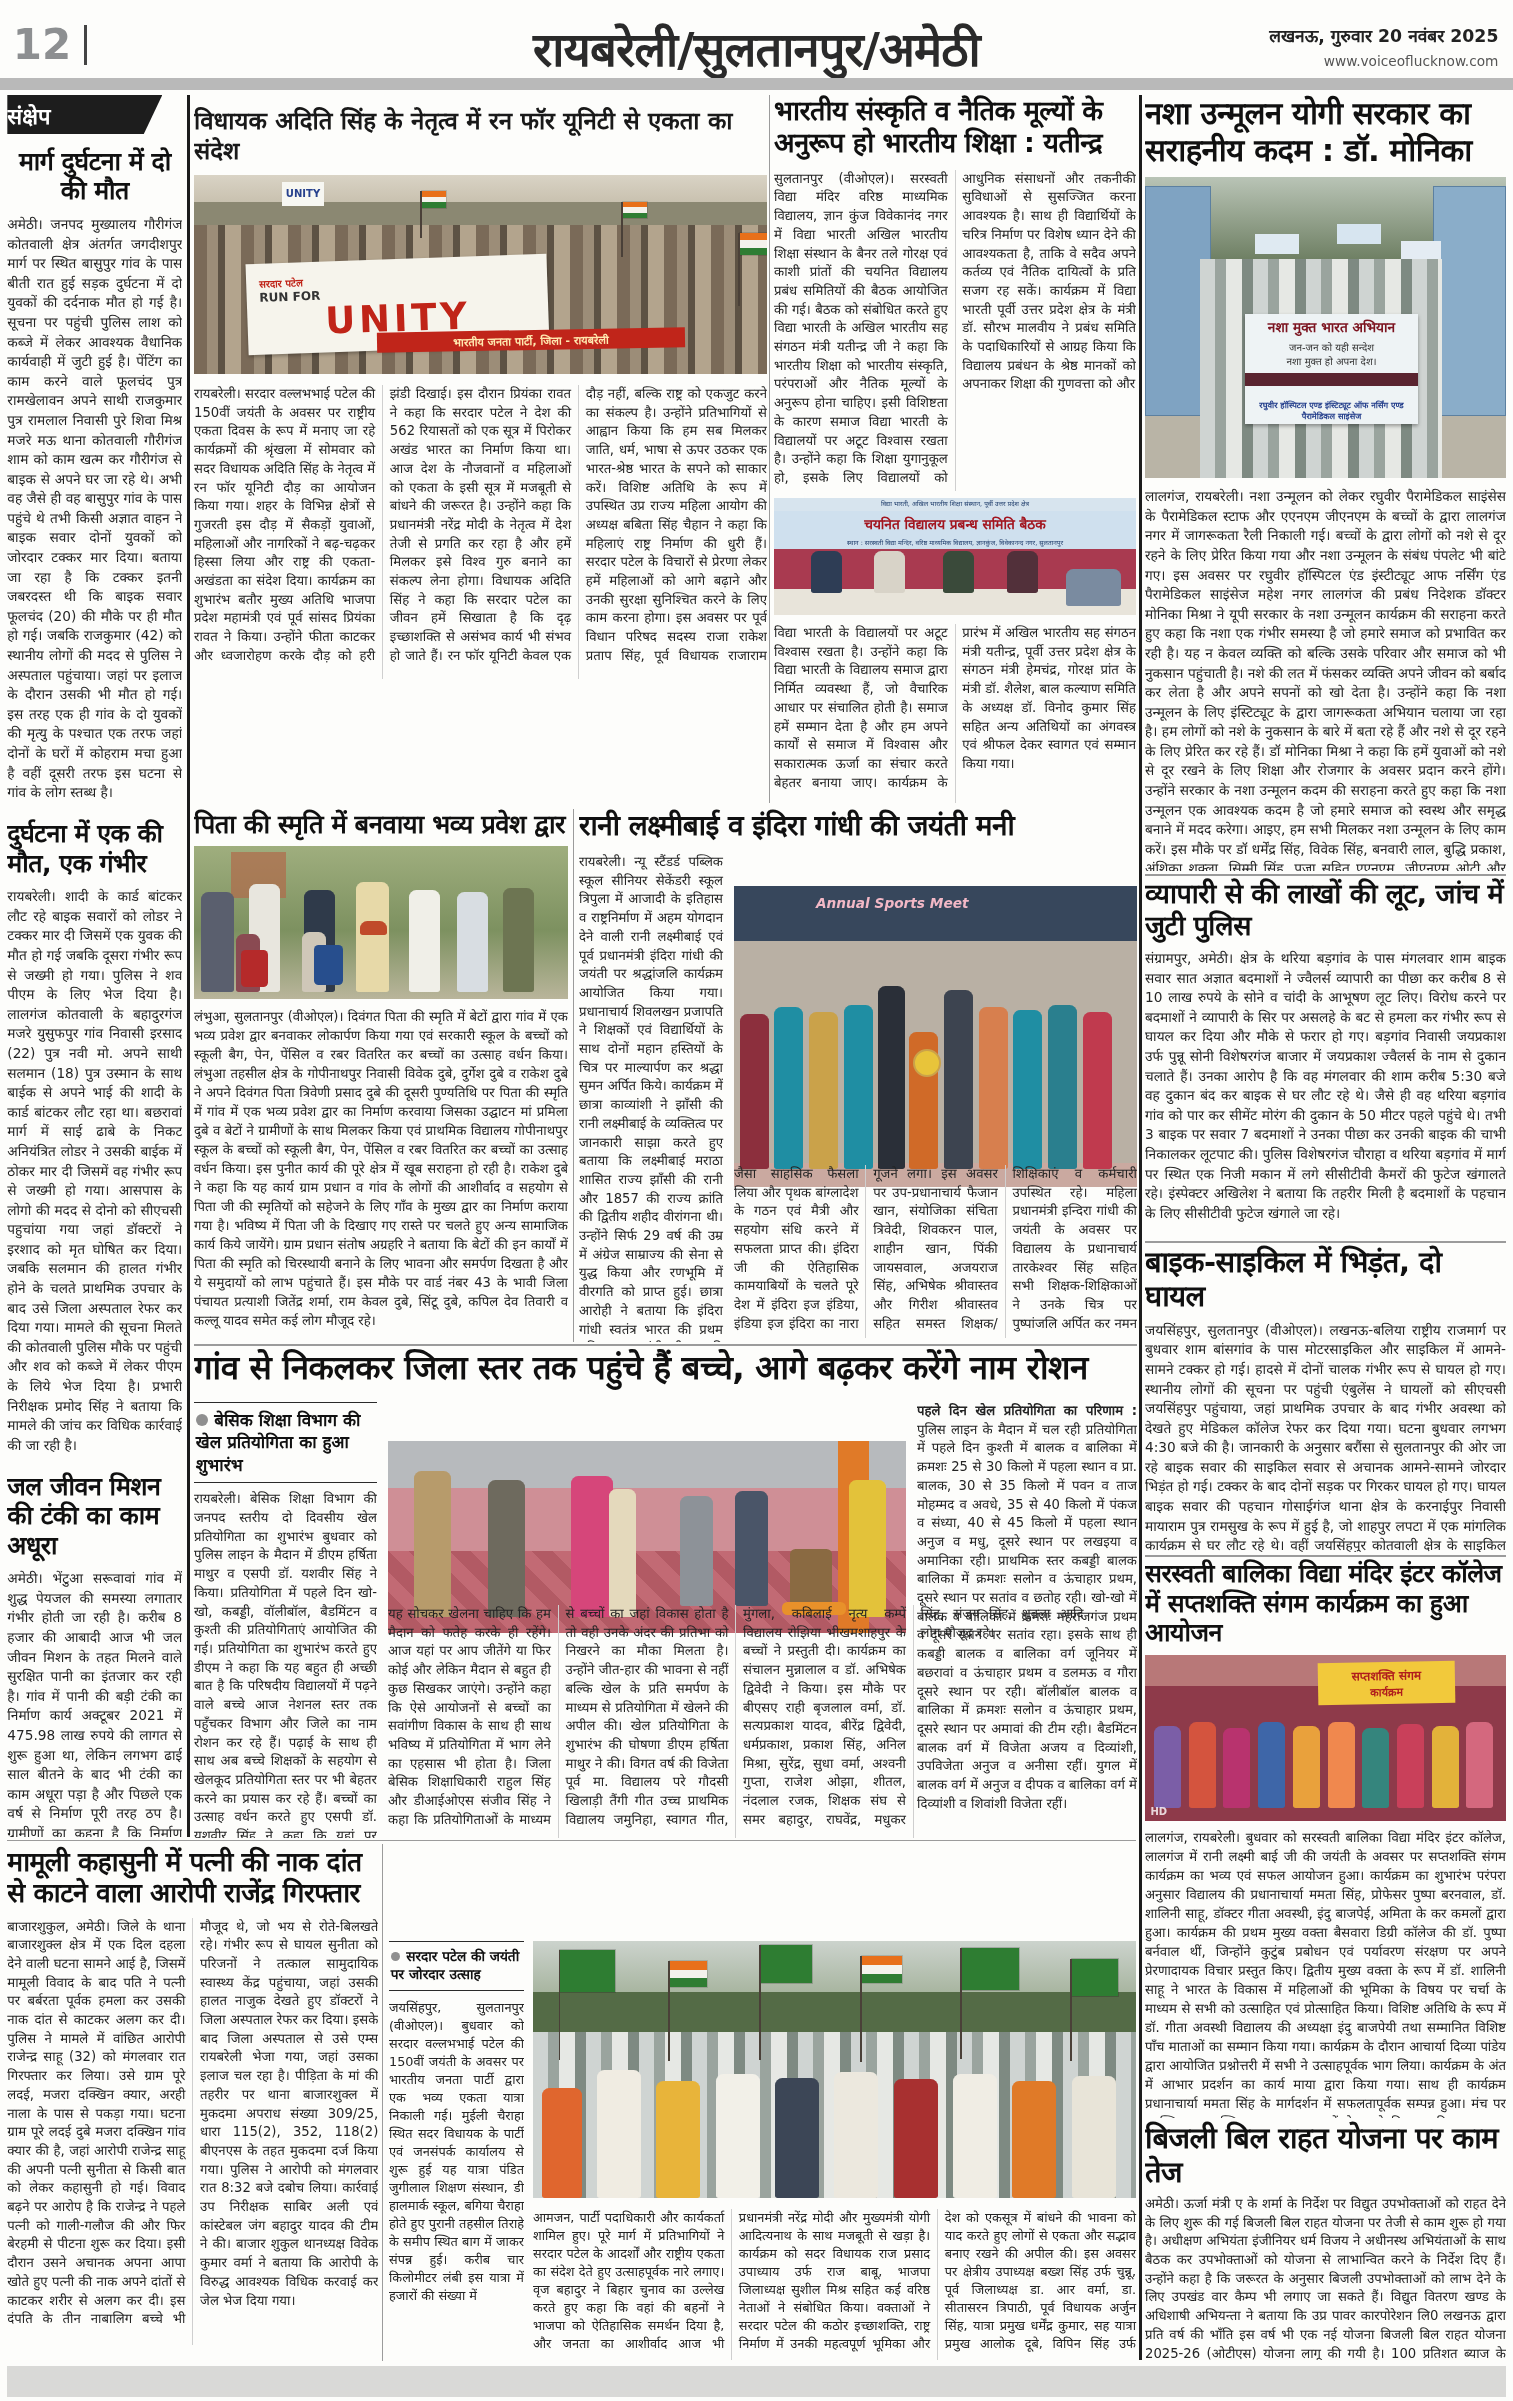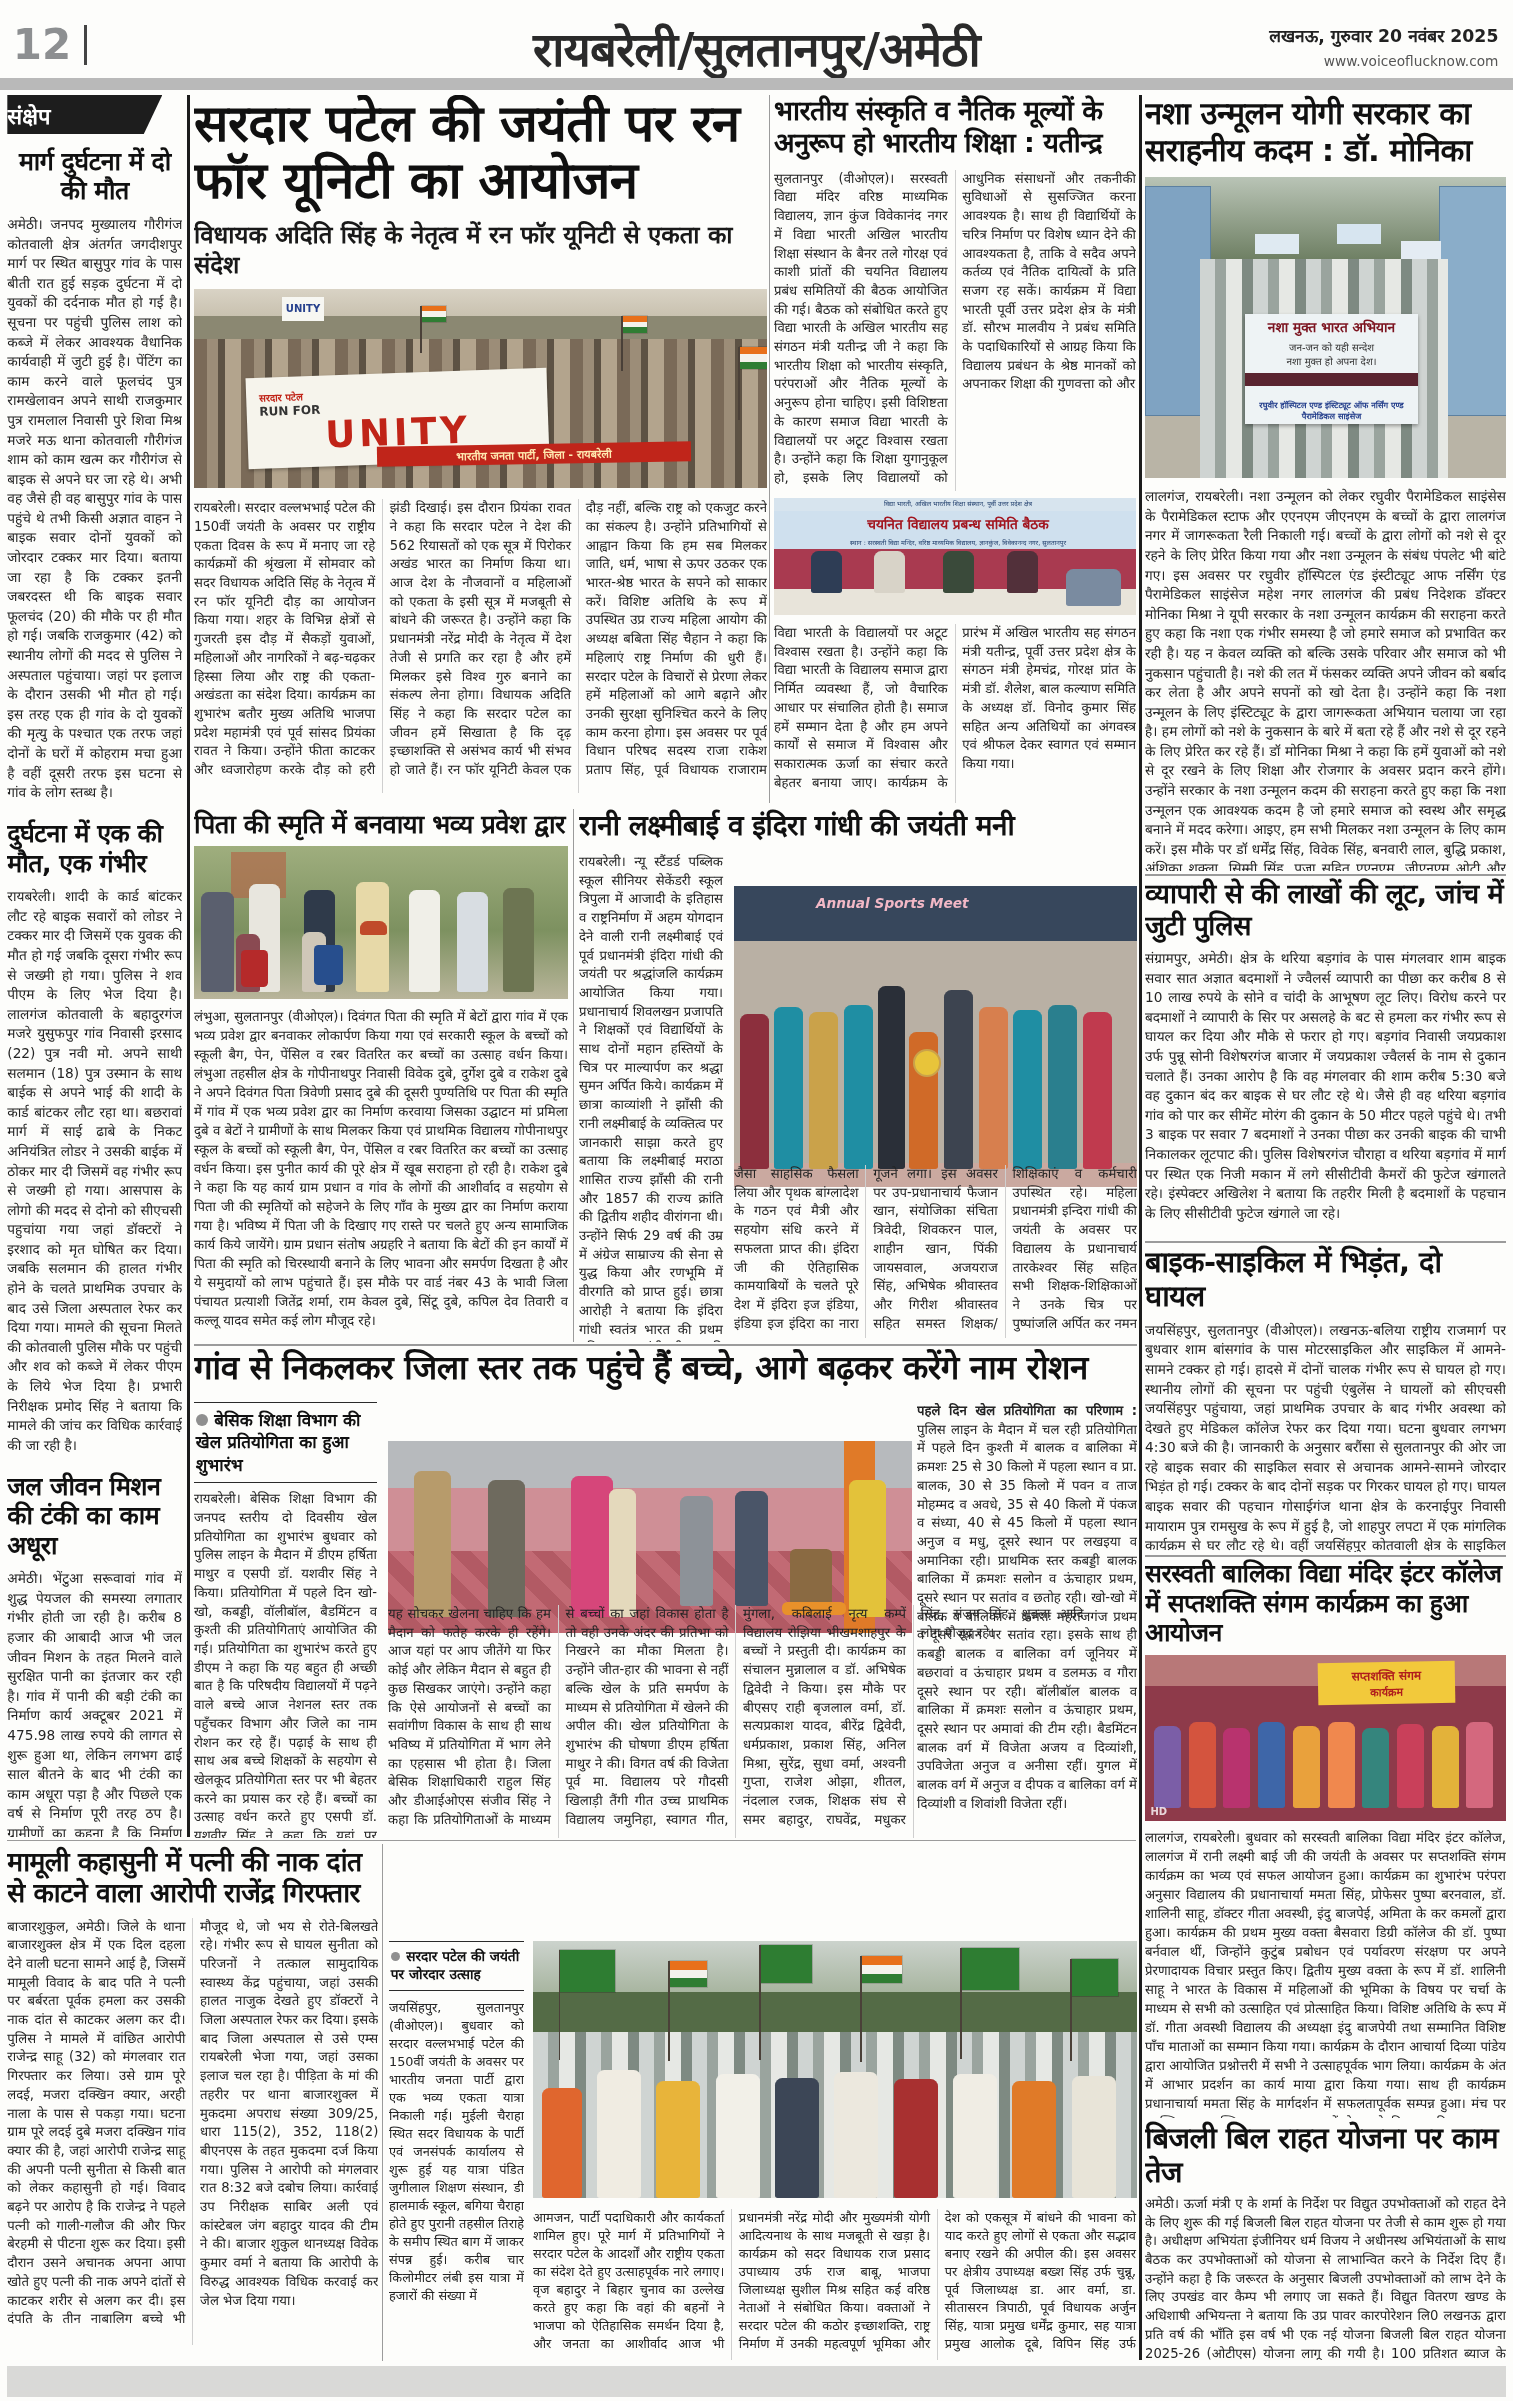--- a/index.html
+++ b/index.html
@@ -21,21 +21,21 @@
   .body{font-size:13.2px;line-height:18.7px;text-align:justify;color:#242424;}
   .briefbody{font-size:13.7px;line-height:19.6px;text-align:justify;color:#242424;}
   .cols2{column-count:2;column-gap:14.6px;column-rule:0.9px solid #cfcfcf;column-fill:auto;}
   .cols3{column-count:3;column-gap:14.6px;column-rule:0.9px solid #cfcfcf;column-fill:auto;}
   .kicker{font-size:17px;font-weight:bold;line-height:1.3;border-top:1.8px solid #2a2a2a;border-bottom:1.8px solid #2a2a2a;
           padding:6.4px 1.8px;color:#111;}
   .kicker .dot{display:inline-block;width:12px;height:12px;border-radius:50%;background:#8f8f8f;margin-right:6.4px;}
   .rule{position:absolute;background:#1c1c1c;}
   .rulethin{position:absolute;background:#9b9b9b;}
   
-  .photo{position:relative;overflow:hidden;background:#b9b4a6;padding-left:6px;}
+  .photo{position:relative;overflow:hidden;background:#b9b4a6;}
   .band{position:absolute;left:0;right:0;}
   .crowdtex{background:
      repeating-linear-gradient(90deg,#7a6a58 0 12.8px,#9c8d78 12.8px 24px,#5d5244 24px 31px,#b3a48d 31px 47px),
      repeating-linear-gradient(0deg,rgba(40,32,24,.35) 0 8.2px,rgba(240,232,215,.28) 8.2px 13.7px,rgba(90,70,50,.3) 13.7px 22px);}
   .crowdlight{background:
      repeating-linear-gradient(90deg,#cfd4d2 0 14.6px,#9aa49e 14.6px 25.6px,#e6e8e4 25.6px 42px,#7e8a82 42px 53px),
      repeating-linear-gradient(0deg,rgba(30,40,40,.25) 0 9px,rgba(255,255,255,.25) 9px 16.4px);}
   .fig{position:absolute;border-radius:7.3px 7.3px 2.7px 2.7px;}
   .flag3{position:absolute;width:24px;height:16.4px;background:linear-gradient(180deg,#e8701a 0 33%,#f4f2ec 33% 66%,#2f7d33 66% 100%);box-shadow:0 0 0 0.9px rgba(0,0,0,.15);}
   .pole{position:absolute;width:1.8px;background:#4a4038;}
@@ -74,21 +74,20 @@
     <div style="background:#1d1d1d;color:#fff;font-weight:bold;font-size:22px;padding:4.6px 0;width:155px;clip-path:polygon(0 0,100% 0,88% 100%,0 100%);">संक्षेप</div>
     <div class="hl" style="font-size:25px;margin:12.8px 0 9px;text-align:center;">मार्ग दुर्घटना में दो की मौत</div>
     <div class="briefbody">अमेठी। जनपद मुख्यालय गौरीगंज कोतवाली क्षेत्र अंतर्गत जगदीशपुर मार्ग पर स्थित बासुपुर गांव के पास बीती रात हुई सड़क दुर्घटना में दो युवकों की दर्दनाक मौत हो गई है। सूचना पर पहुंची पुलिस लाश को कब्जे में लेकर आवश्यक वैधानिक कार्यवाही में जुटी हुई है। पेंटिंग का काम करने वाले फूलचंद पुत्र रामखेलावन अपने साथी राजकुमार पुत्र रामलाल निवासी पुरे शिवा मिश्र मजरे मऊ थाना कोतवाली गौरीगंज शाम को काम खत्म कर गौरीगंज से बाइक से अपने घर जा रहे थे। अभी वह जैसे ही वह बासुपुर गांव के पास पहुंचे थे तभी किसी अज्ञात वाहन ने बाइक सवार दोनों युवकों को जोरदार टक्कर मार दिया। बताया जा रहा है कि टक्कर इतनी जबरदस्त थी कि बाइक सवार फूलचंद (20) की मौके पर ही मौत हो गई। जबकि राजकुमार (42) को स्थानीय लोगों की मदद से पुलिस ने अस्पताल पहुंचाया। जहां पर इलाज के दौरान उसकी भी मौत हो गई। इस तरह एक ही गांव के दो युवकों की मृत्यु के पश्चात एक तरफ जहां दोनों के घरों में कोहराम मचा हुआ है वहीं दूसरी तरफ इस घटना से गांव के लोग स्तब्ध है।</div>
     <div class="hl" style="font-size:25px;margin:16.4px 0 9px;">दुर्घटना में एक की मौत, एक गंभीर</div>
     <div class="briefbody">रायबरेली। शादी के कार्ड बांटकर लौट रहे बाइक सवारों को लोडर ने टक्कर मार दी जिसमें एक युवक की मौत हो गई जबकि दूसरा गंभीर रूप से जख्मी हो गया। पुलिस ने शव पीएम के लिए भेज दिया है। लालगंज कोतवाली के बहादुरगंज मजरे युसुफपुर गांव निवासी इरसाद (22) पुत्र नवी मो. अपने साथी सलमान (18) पुत्र उस्मान के साथ बाईक से अपने भाई की शादी के कार्ड बांटकर लौट रहा था। बछरावां मार्ग में साई ढाबे के निकट अनियंत्रित लोडर ने उसकी बाईक में ठोकर मार दी जिसमें वह गंभीर रूप से जख्मी हो गया। आसपास के लोगो की मदद से दोनो को सीएचसी पहुचांया गया जहां डॉक्टरों ने इरशाद को मृत घोषित कर दिया। जबकि सलमान की हालत गंभीर होने के चलते प्राथमिक उपचार के बाद उसे जिला अस्पताल रेफर कर दिया गया। मामले की सूचना मिलते की कोतवाली पुलिस मौके पर पहुंची और शव को कब्जे में लेकर पीएम के लिये भेज दिया है। प्रभारी निरीक्षक प्रमोद सिंह ने बताया कि मामले की जांच कर विधिक कार्रवाई की जा रही है।</div>
     <div class="hl" style="font-size:25px;margin:16.4px 0 9px;">जल जीवन मिशन की टंकी का काम अधूरा</div>
     <div class="briefbody">अमेठी। भेंटुआ सरूवावां गांव में शुद्ध पेयजल की समस्या लगातार गंभीर होती जा रही है। करीब 8 हजार की आबादी आज भी जल जीवन मिशन के तहत मिलने वाले सुरक्षित पानी का इंतजार कर रही है। गांव में पानी की बड़ी टंकी का निर्माण कार्य अक्टूबर 2021 में 475.98 लाख रुपये की लागत से शुरू हुआ था, लेकिन लगभग ढाई साल बीतने के बाद भी टंकी का काम अधूरा पड़ा है और पिछले एक वर्ष से निर्माण पूरी तरह ठप है। ग्रामीणों का कहना है कि निर्माण कार्य में गंभीर लापरवाही बरती गई है। ग्रामीण रवि प्रकाश ने आरोप लगाया कि ठेकेदार ने काम बीच में छोड़ दिया, न तो टंकी का निर्माण पूरा हुआ और न ही पाइपलाइन बिछाने का काम आगे बढ़ रहा है। दिनेश कुमार ने बताया कि शुद्ध पेयजल के अभाव में लोग निजी हैंडपंपों पर निर्भर हैं, लेकिन इनमें से अधिकांश का पानी दूषित निकल रहा है, जिससे ग्रामीणों में बीमारियों का खतरा बढ़ गया है।</div>
   </div>
 
   <div class="art" style="left:194px;top:95px;width:573px;height:708px;">
-    <div class="hl" style="font-size:51px;line-height:1.12;">सरदार पटेल की जयंती पर रन फॉर यूनिटी का आयोजन</div>
     <div class="sub" style="font-size:24px;margin-top:11px;">विधायक अदिति सिंह के नेतृत्व में रन फॉर यूनिटी से एकता का संदेश</div>
     <div class="photo" style="width:573px;height:199px;margin-top:9px;">
       <div class="band" style="top:0;height:35px;background:linear-gradient(180deg,#d9d3c5,#c4bca9);"></div>
       <div class="band" style="top:27px;height:27px;background:#8b8872;"></div>
       <div class="band crowdtex" style="top:50px;height:149px;"></div>
       <div class="abs" style="left:88px;top:7.3px;width:42px;height:24px;background:#f7f7f2;color:#27418d;font-weight:bold;font-size:10px;text-align:center;line-height:24px;">UNITY</div>
       <div class="bannerbox" style="left:53px;top:84px;width:301px;height:91px;background:#f6f4ec;transform:rotate(-2deg);box-shadow:0 1.8px 3.7px rgba(0,0,0,.3);">
         <span style="color:#c02418;font-size:10px;font-weight:bold;align-self:flex-start;margin-left:12.8px;">सरदार पटेल</span>
         <span style="color:#333;font-size:12px;font-weight:bold;align-self:flex-start;margin-left:12.8px;">RUN FOR</span>
         <span style="color:#c02418;font-size:37px;font-weight:bold;letter-spacing:3.7px;line-height:1;">UNITY</span>

